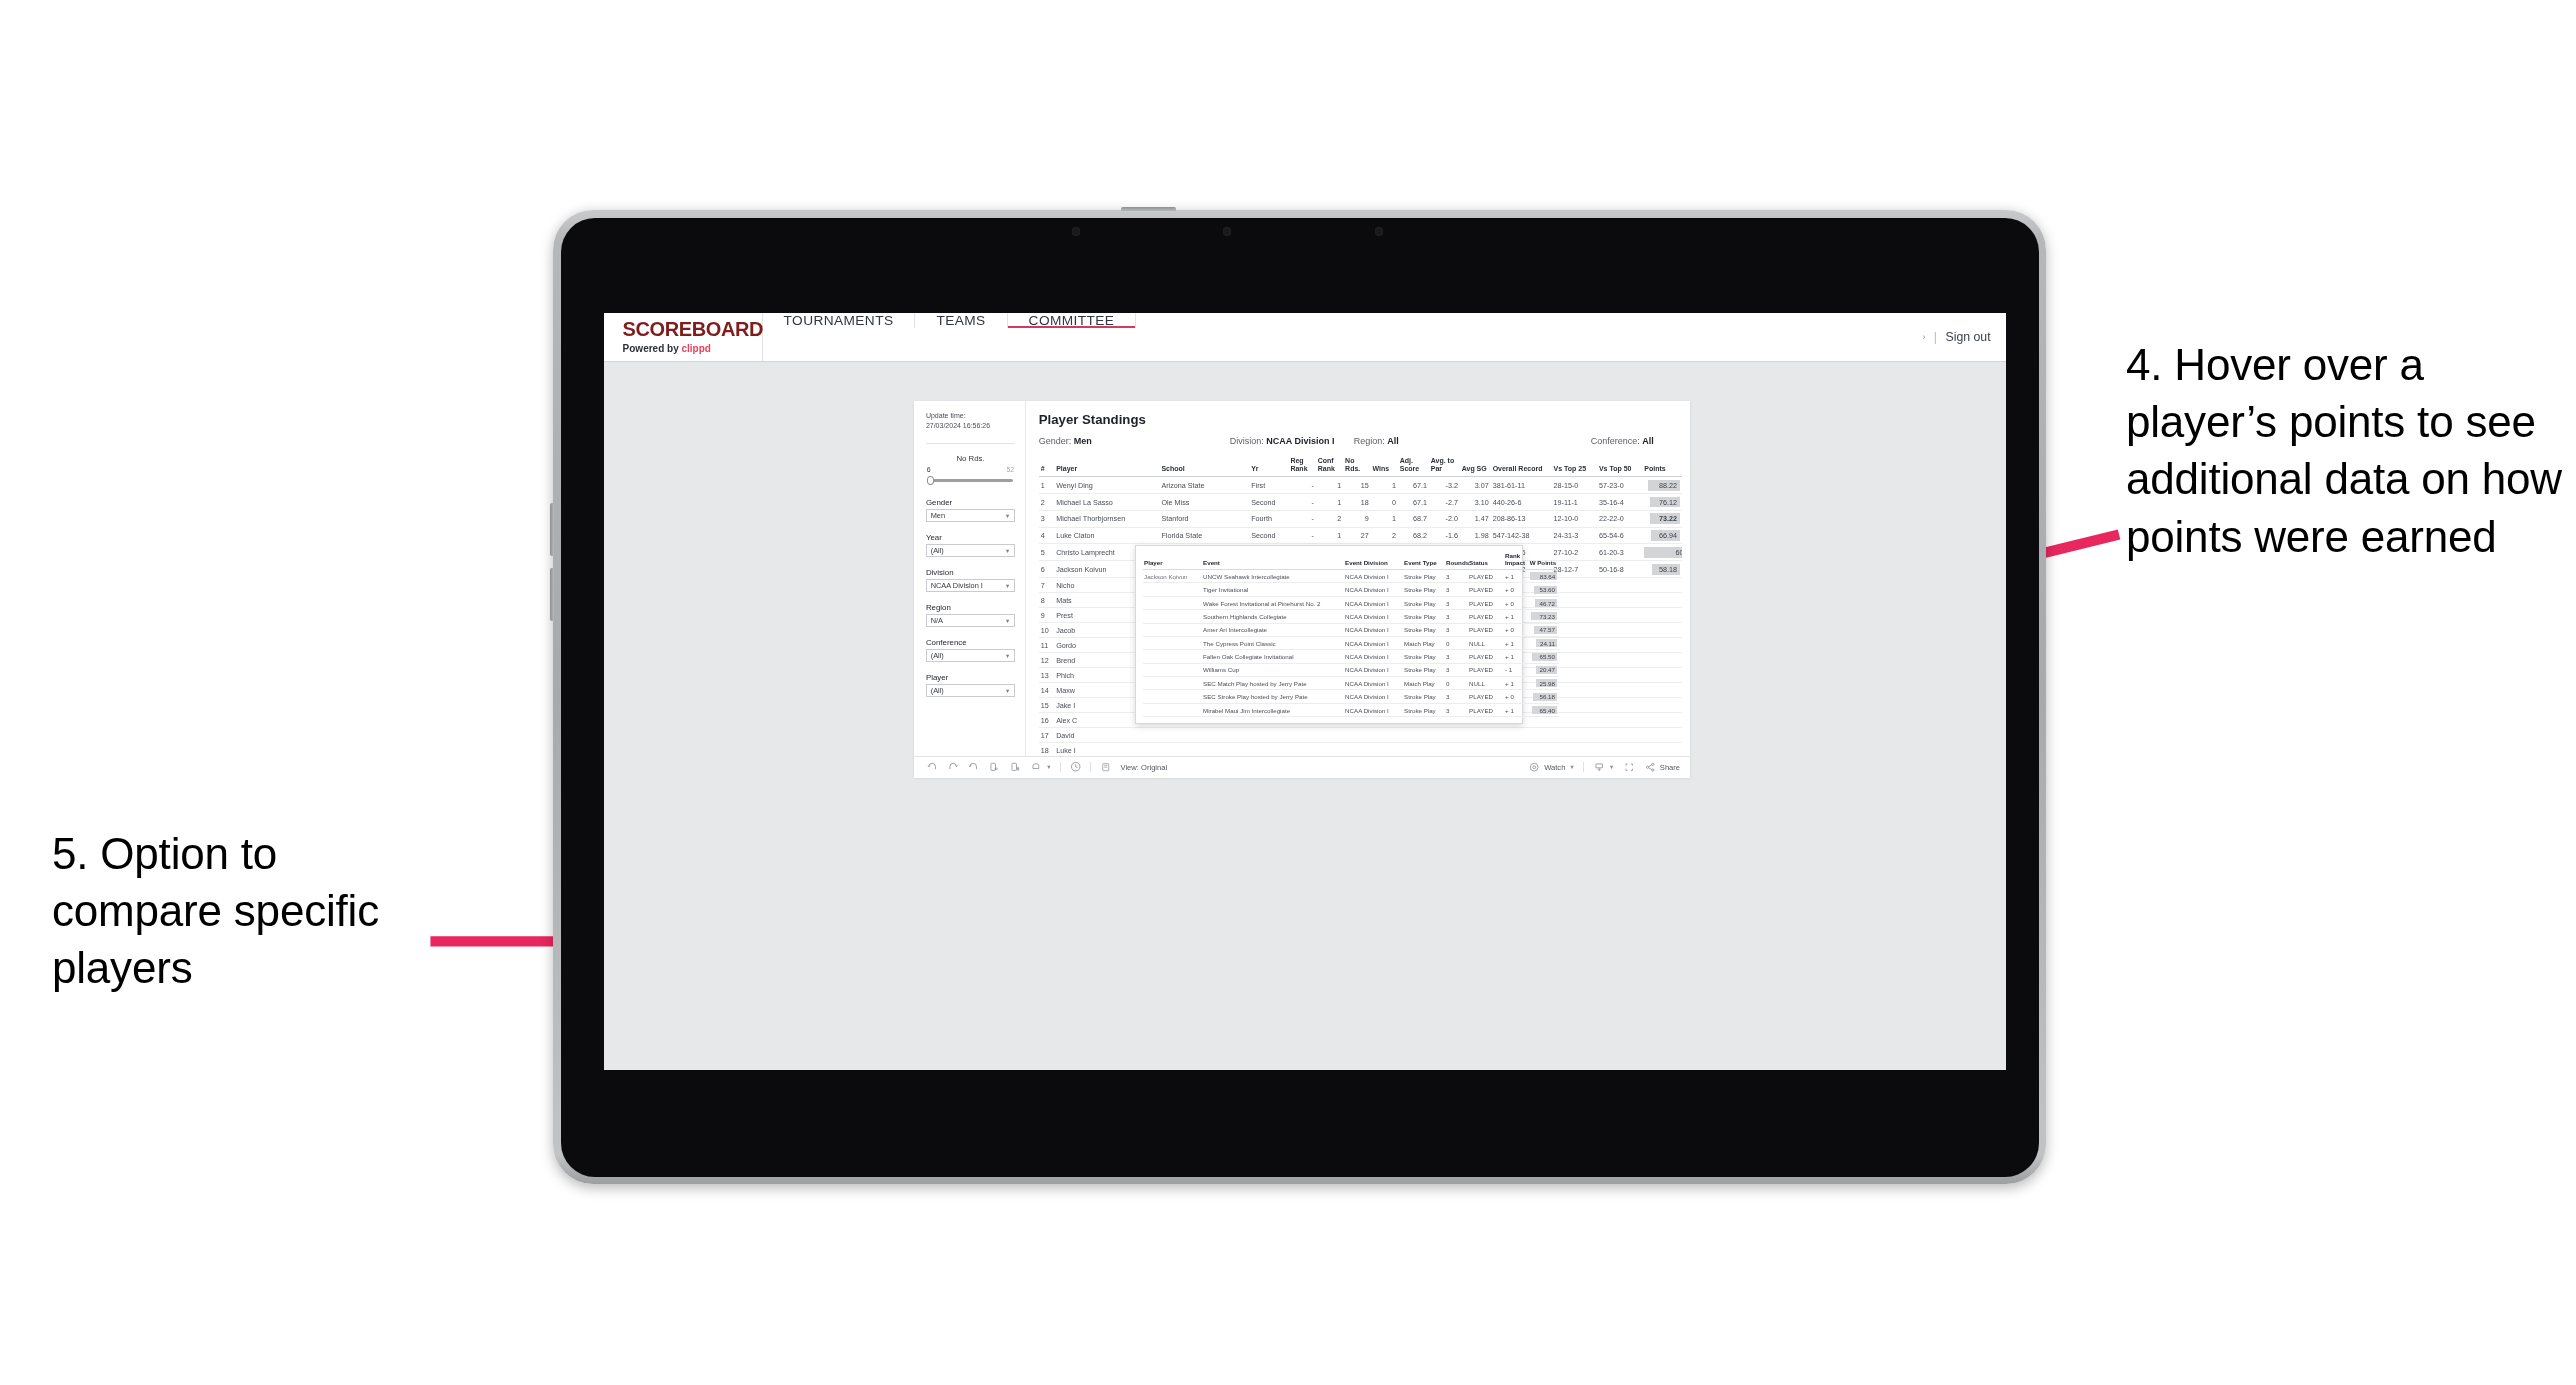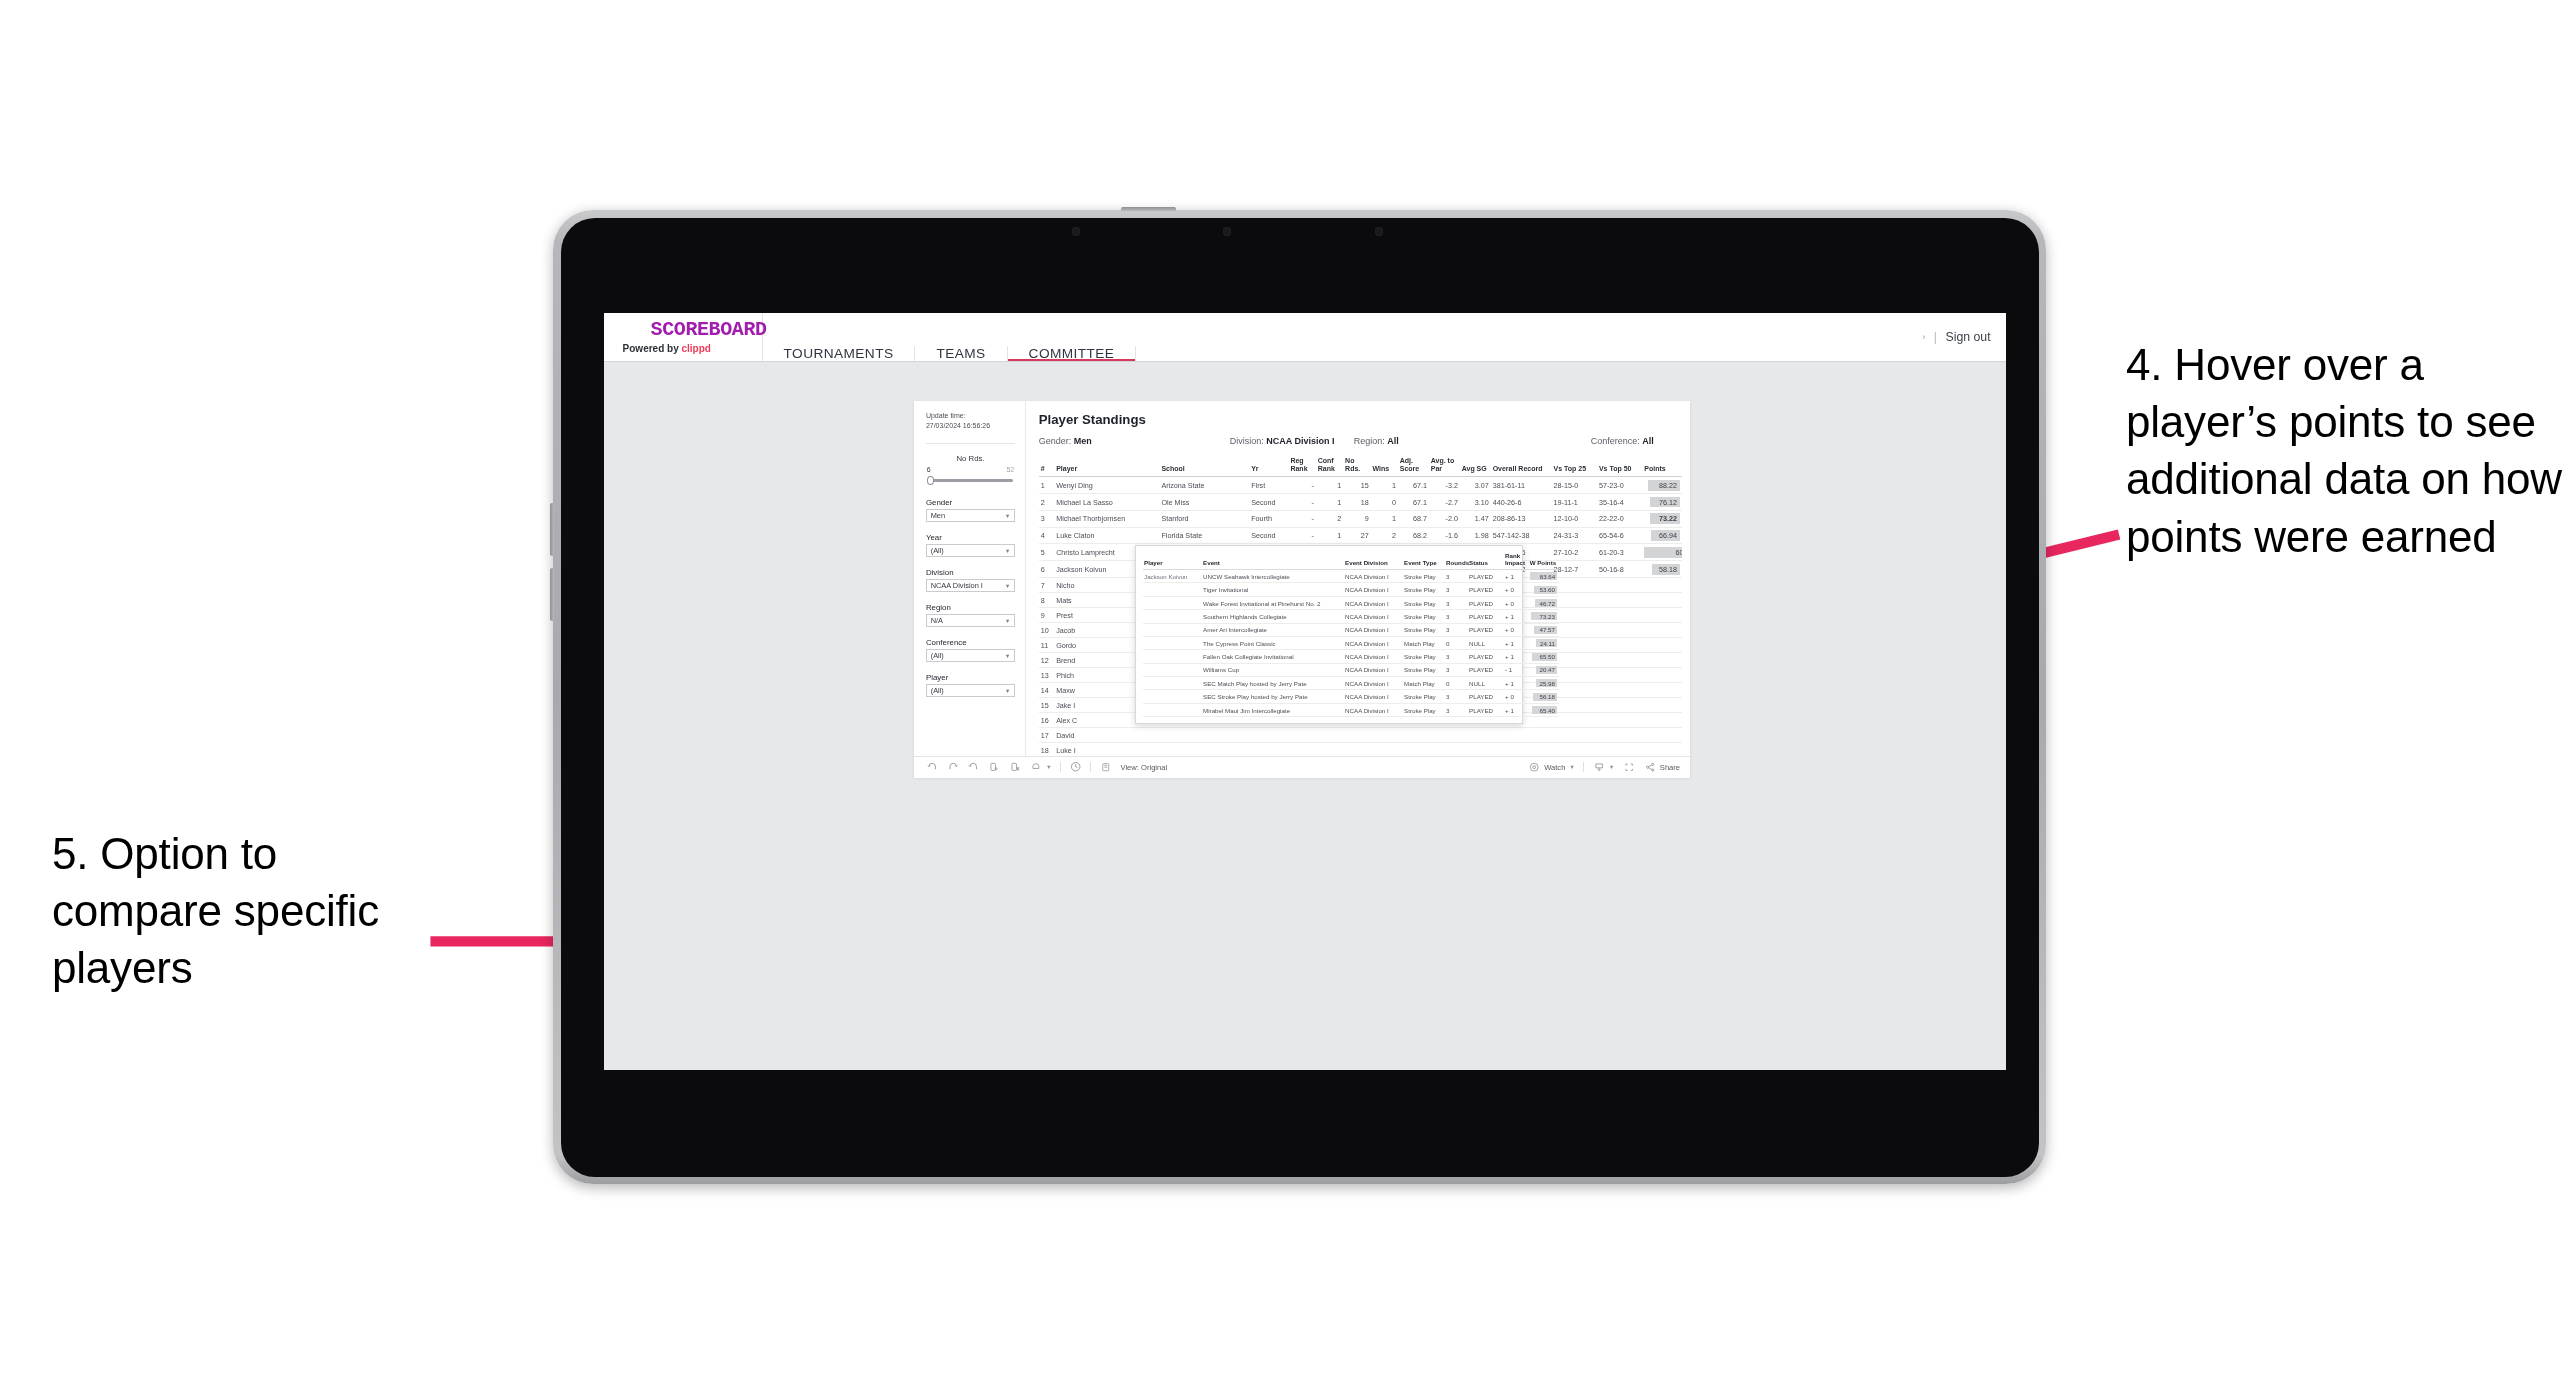--- a/index.html
+++ b/index.html
@@ -82,34 +82,33 @@
   .brand {
     width: 159px;
     padding: 6.6px 0 0 19px;
     border-right: 0.9px solid #e3e3e5;
     flex: none;
   }
   .brand-name {
     font-size: 20px;
     font-weight: 800;
     letter-spacing: -0.4px;
-    color: #a21caf;
+    color: #7f1d1d;
     line-height: 1.05;
-    font-family: Liberation Mono, monospace;
-    margin-left: 28px;
+    font-family: Liberation Sans, sans-serif;
   }
   .brand-sub {
     font-size: 10px;
     color: #2b2f38;
     font-weight: 600;
     margin-top: 3px;
   }
   .brand-sub .clippd { color: #ef3e5b; font-weight: 700; }
 
-  .topnav { display: flex; align-items: flex-end; }
+  .topnav { display: flex; align-items: flex-start; }
   .topnav-item {
     padding: 0 21px;
     display: flex; align-items: center;
     font-size: 13.7px;
     color: #30353f;
     letter-spacing: 0.4px;
     border-right: 0.9px solid #e3e3e5;
     position: relative;
     cursor: pointer;
     white-space: nowrap;

